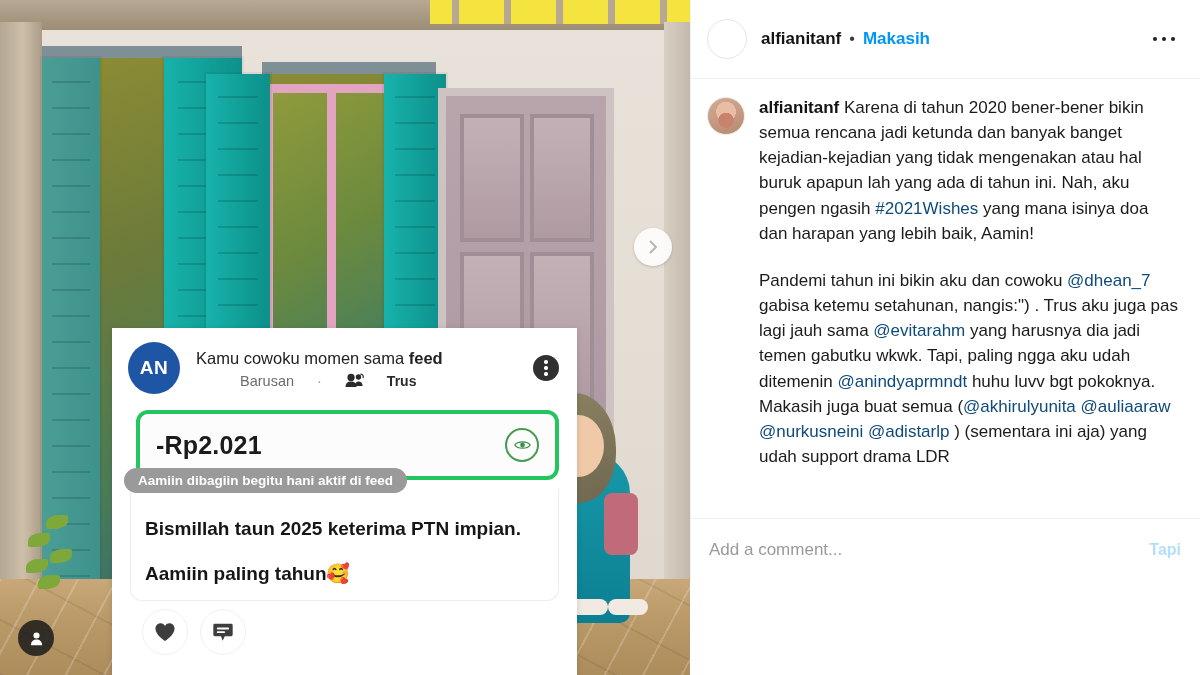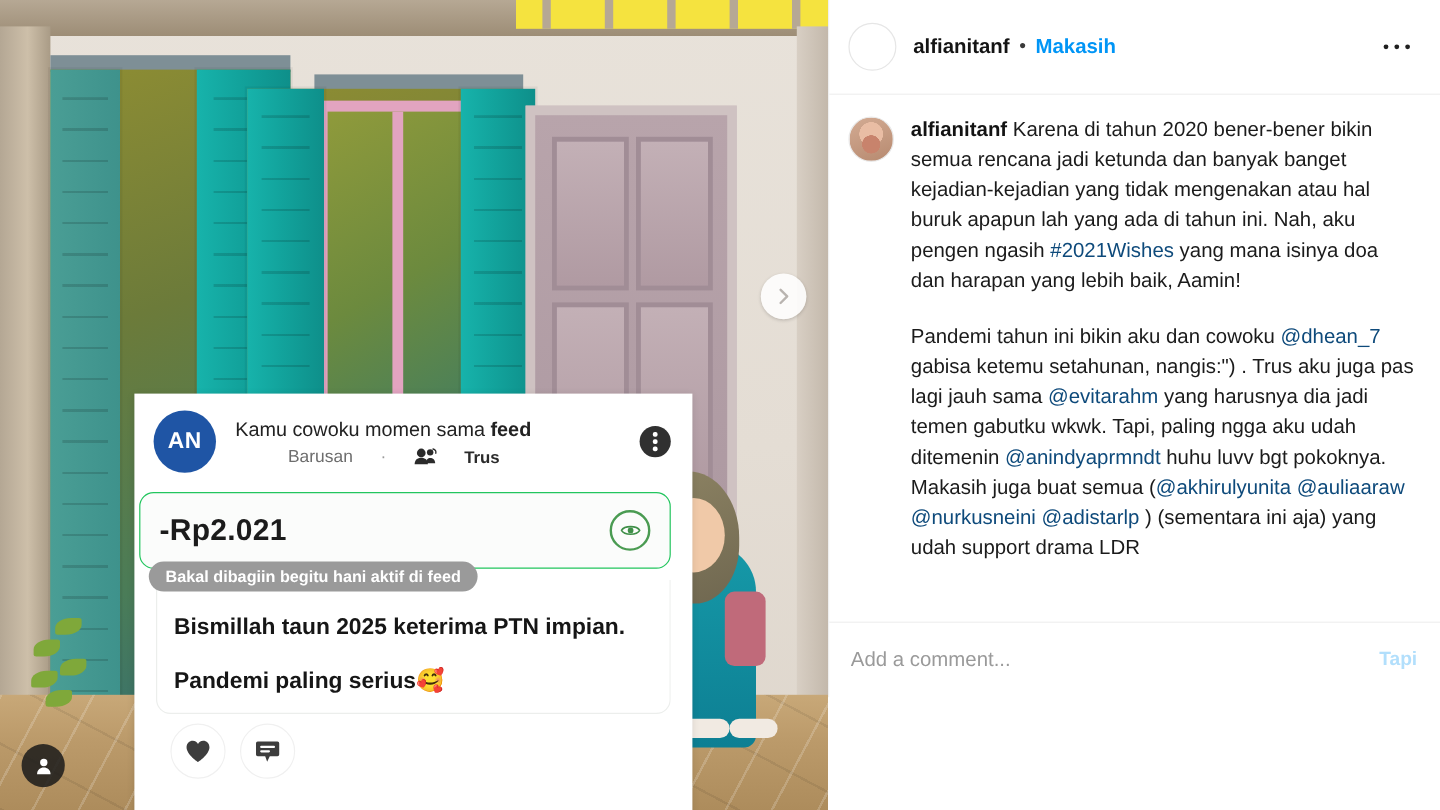--- a/index.html
+++ b/index.html
@@ -168,22 +168,22 @@
   .ch-l2 .dot { color:#9a9a9a; }
   .ch-l2 .aud { color:#2b2b2b; font-weight:bold; font-size:14px; }
   .kebab {
     width:26px; height:26px; border-radius:50%; background:#303030;
     display:flex; flex-direction:column; align-items:center; justify-content:center; gap:2.5px;
     flex:0 0 26px; margin-right:2px;
   }
   .kebab i { width:3.4px; height:3.4px; border-radius:50%; background:#fff; display:block; }
 
   .amount-box {
-    margin: 8px 18px 0 4px;
-    border:1px solid #22c55e; border-radius:12px;
+    margin: 8px 18px 0 24px;
+    border:4px solid #22c55e; border-radius:12px;
     background:#fbfcfb;
     height:62px; display:flex; align-items:center; padding:0 16px;
   }
   .amount-val { font-size:25px; color:#1b1b1b; font-weight:bold; letter-spacing:.2px; flex:1; }
   .eye {
     width:30px; height:30px; border-radius:50%;
     border:2px solid #4a9b52; display:flex; align-items:center; justify-content:center;
   }
 
   .tooltip {
@@ -396,40 +396,40 @@
         <div class="eye">
           <svg width="17" height="12" viewBox="0 0 20 13">
             <path d="M1 6.5 C4 1.5 16 1.5 19 6.5 C16 11.5 4 11.5 1 6.5 Z" fill="none" stroke="#3f8f48" stroke-width="1.6"></path>
             <circle cx="10" cy="6.5" r="2.8" fill="#3f8f48"></circle>
           </svg>
         </div>
       </div>
 
       <div class="msg-box">
         <div class="msg-l">Bismillah taun 2025 keterima PTN impian.</div>
-        <div class="msg-l">Pandemi paling serius🥰</div>
+        <div class="msg-l">Aamiin paling tahun🥰</div>
       </div>
 
       <div class="card-actions">
         <div class="cbtn">
           <svg width="22" height="20" viewBox="0 0 24 22">
             <path d="M12 21 C12 21 1.5 14.2 1.5 7.4 C1.5 3.8 4.2 1.4 7.2 1.4 C9.6 1.4 11.2 2.8 12 4.4 C12.8 2.8 14.4 1.4 16.8 1.4 C19.8 1.4 22.5 3.8 22.5 7.4 C22.5 14.2 12 21 12 21 Z" fill="#3d3d3d"></path>
           </svg>
         </div>
         <div class="cbtn">
           <svg width="22" height="21" viewBox="0 0 24 23">
             <path d="M3 2 H21 A1.6 1.6 0 0 1 22.6 3.6 V14 A1.6 1.6 0 0 1 21 15.6 H14 L11.6 20.5 L9.8 15.6 H3 A1.6 1.6 0 0 1 1.4 14 V3.6 A1.6 1.6 0 0 1 3 2 Z" fill="#3d3d3d"></path>
             <rect x="5.2" y="6" width="13.6" height="2.1" rx="1" fill="#ffffff"></rect>
             <rect x="5.2" y="10" width="9" height="2.1" rx="1" fill="#ffffff"></rect>
           </svg>
         </div>
       </div>
     </div>
 
-    <div class="tooltip">Bakal dibagiin begitu hani aktif di feed</div>
+    <div class="tooltip">Aamiin dibagiin begitu hani aktif di feed</div>
   </div>
 
   <div class="side">
 
     <div class="side-head">
       <div class="pfp"></div>
       <span class="uname">alfianitanf</span>
       <span class="sep">•</span>
       <span class="follow">Makasih</span>
       <span class="more">

